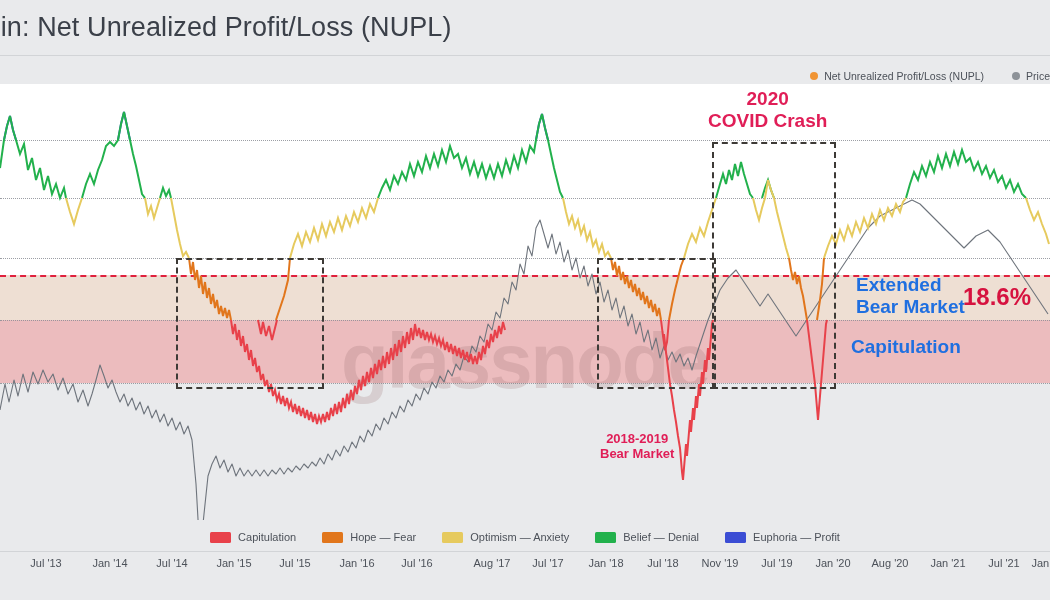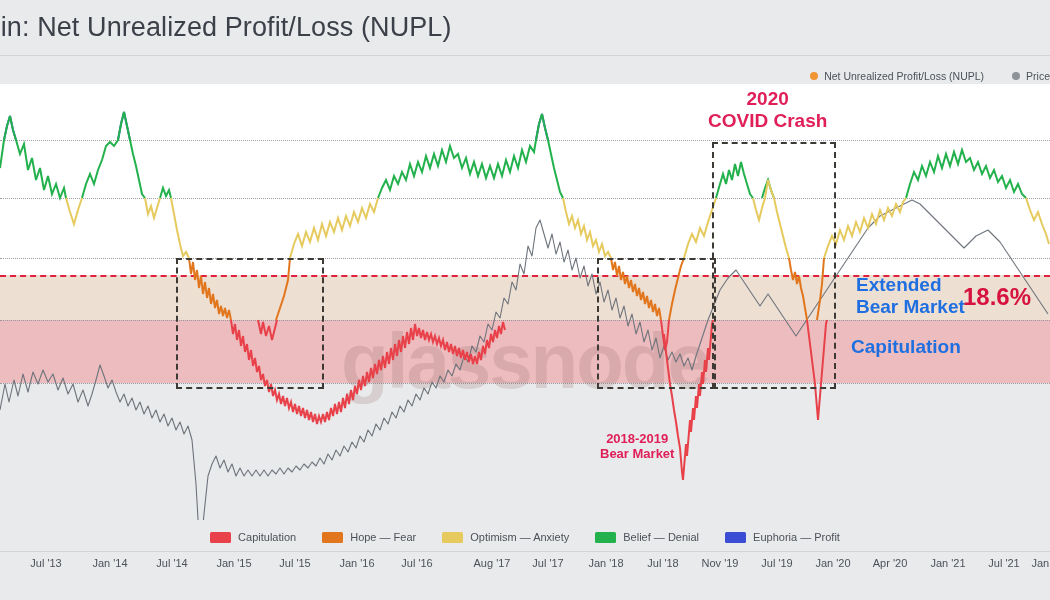--- a/index.html
+++ b/index.html
@@ -252,20 +252,20 @@
       <div class="xtick" style="left: 295px;">Jul '15</div>
       <div class="xtick" style="left: 357px;">Jan '16</div>
       <div class="xtick" style="left: 417px;">Jul '16</div>
       <div class="xtick" style="left: 492px;">Aug '17</div>
       <div class="xtick" style="left: 548px;">Jul '17</div>
       <div class="xtick" style="left: 606px;">Jan '18</div>
       <div class="xtick" style="left: 663px;">Jul '18</div>
       <div class="xtick" style="left: 720px;">Nov '19</div>
       <div class="xtick" style="left: 777px;">Jul '19</div>
       <div class="xtick" style="left: 833px;">Jan '20</div>
-      <div class="xtick" style="left: 890px;">Apr '20</div>
+      <div class="xtick" style="left: 890px;">Aug '20</div>
       <div class="xtick" style="left: 948px;">Jan '21</div>
       <div class="xtick" style="left: 1004px;">Jul '21</div>
       <div class="xtick" style="left: 1049px;">Jan '22</div>
     </div>
   <div class="bottom-fill"></div>
 
 </div>
 
 </body></html>

